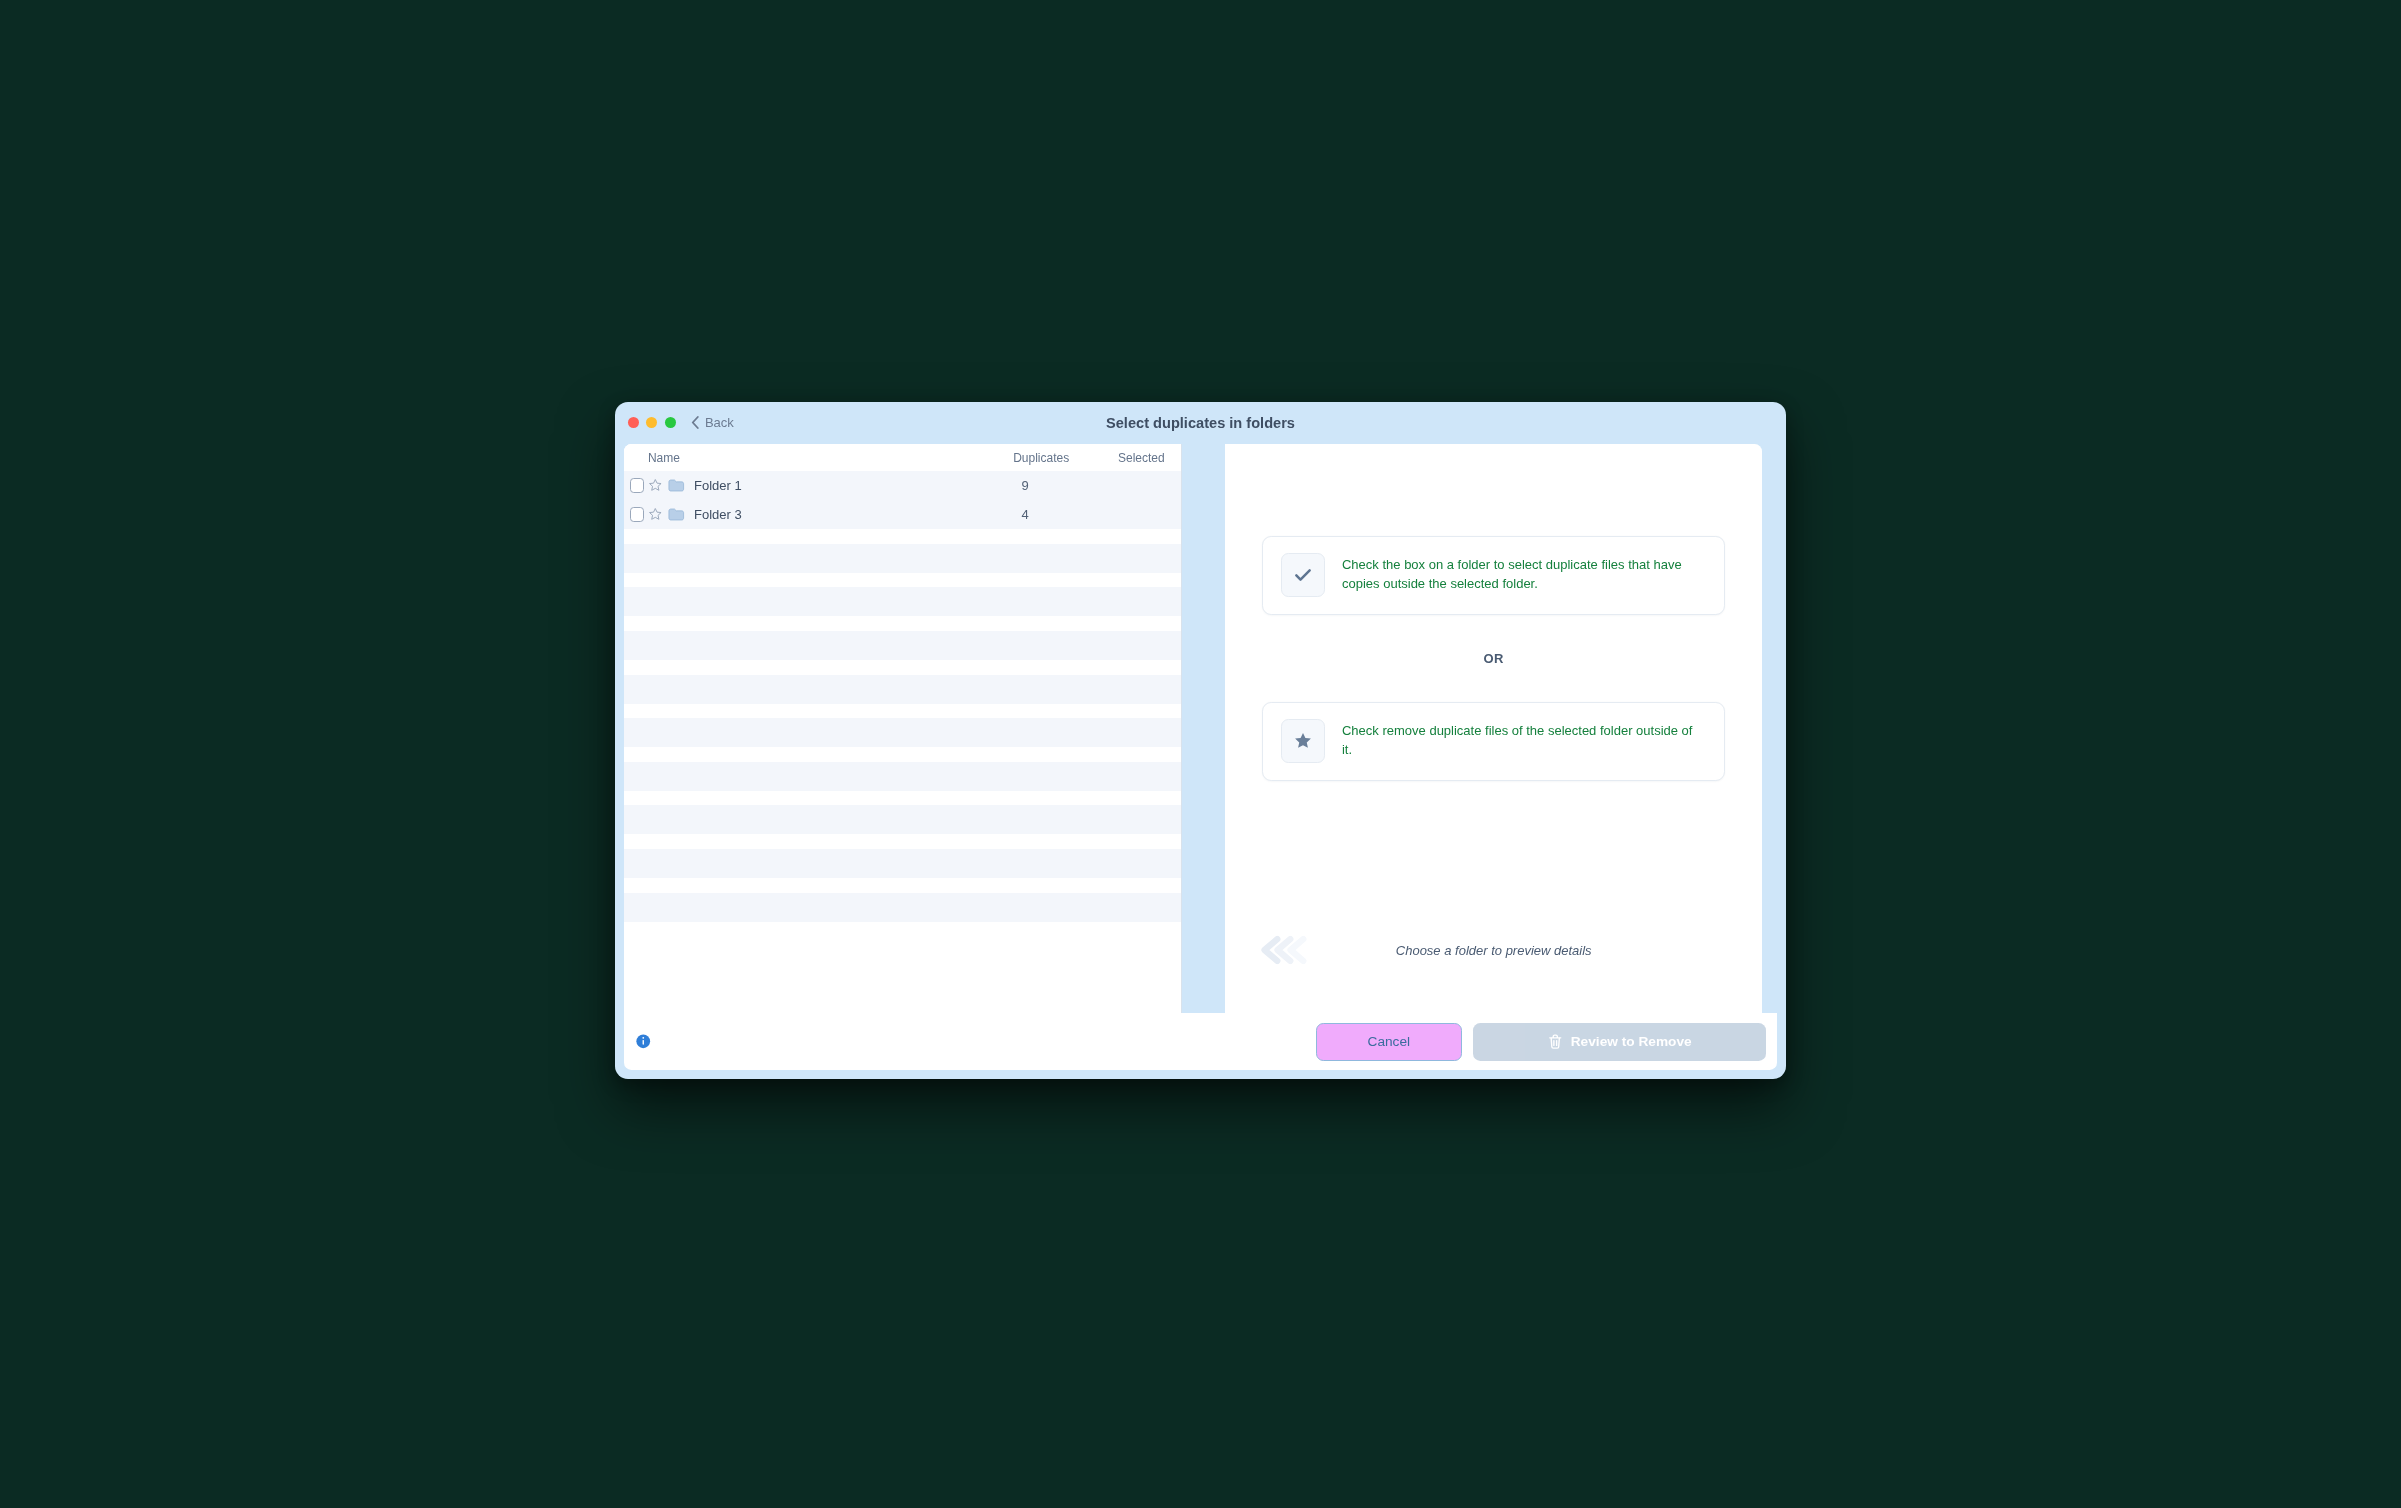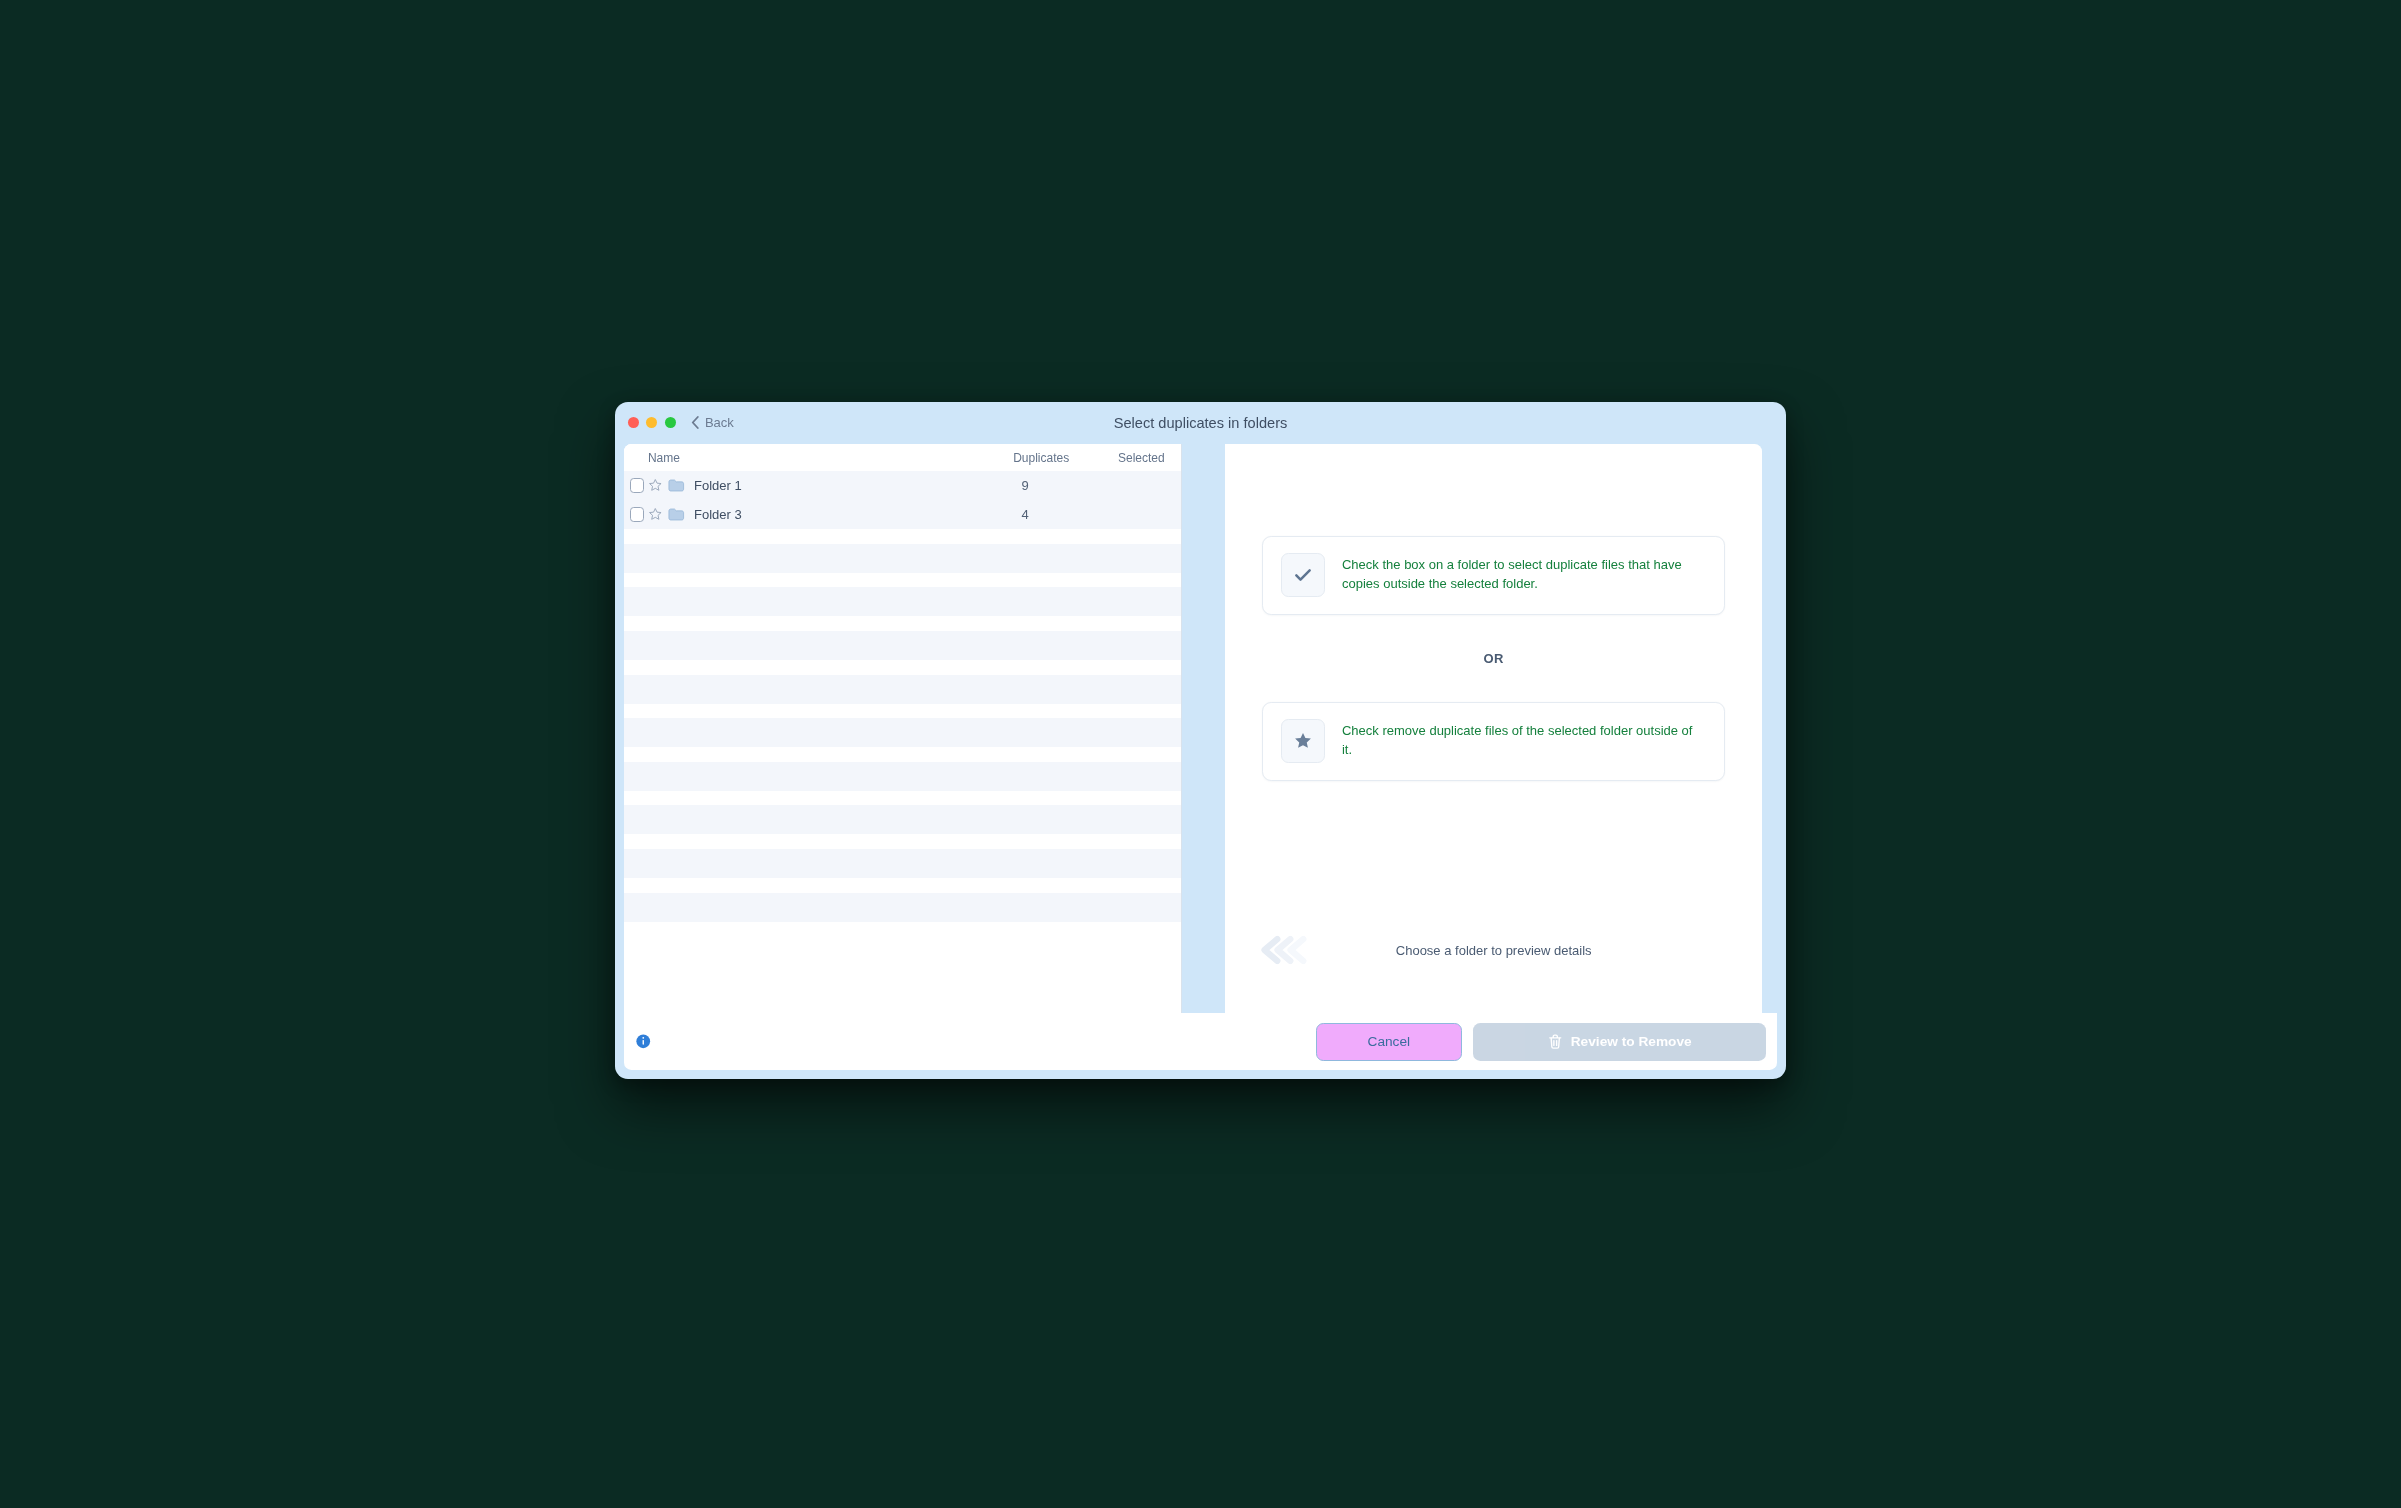--- a/index.html
+++ b/index.html
@@ -58,21 +58,21 @@
     color: #6c7b91;
     font-size: 13px;
     cursor: pointer;
   }
   .back svg { display:block; }
   .title {
     position: absolute;
     left: 0; right: 0;
     text-align: center;
     color: var(--text);
-    font-weight: 400;
+    font-weight: 700;
     font-size: 14.6px;
     pointer-events: none;
   }
 
   
   .body {
     flex: 1;
     display: flex;
     padding: 0 9.2px 0 9.2px;
     gap: 6px;
@@ -178,20 +178,21 @@
     letter-spacing: 0.5px;
   }
   .preview-msg {
     margin-top: auto;
     margin-bottom: 44px;
     position: relative;
     height: 37px;
     display:flex; align-items:center; justify-content:center;
     color: #4a5b72;
     font-size: 13px;
+    font-style: italic;
   }
   .chevrons {
     position: absolute;
     left: -5.5px;
     top: 50%;
     transform: translateY(-50%);
     color: #e6ecf4;
     display:flex;
   }
   .chevrons svg { margin-right: -13px; }

